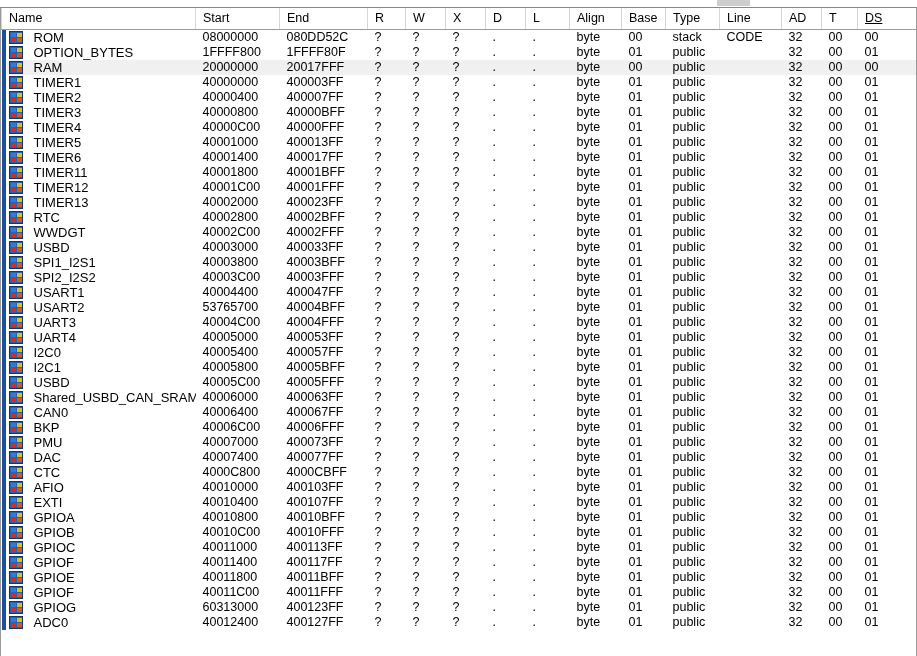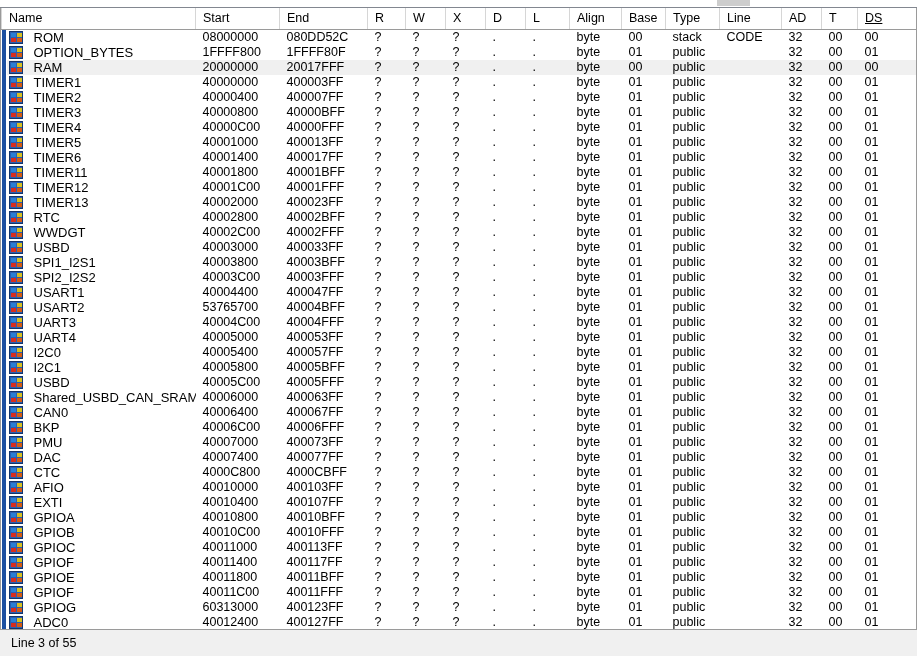--- a/index.html
+++ b/index.html
@@ -1351,17 +1351,14 @@
             <td>public</td>
             <td></td>
             <td>32</td>
             <td>00</td>
             <td>01</td>
           </tr>
         </tbody>
     </table>
   </div>
 
-  <div class="statusbar">
-    <span>Line 3 of 55</span>
-  </div>
 
 </div>
 
 </body></html>

